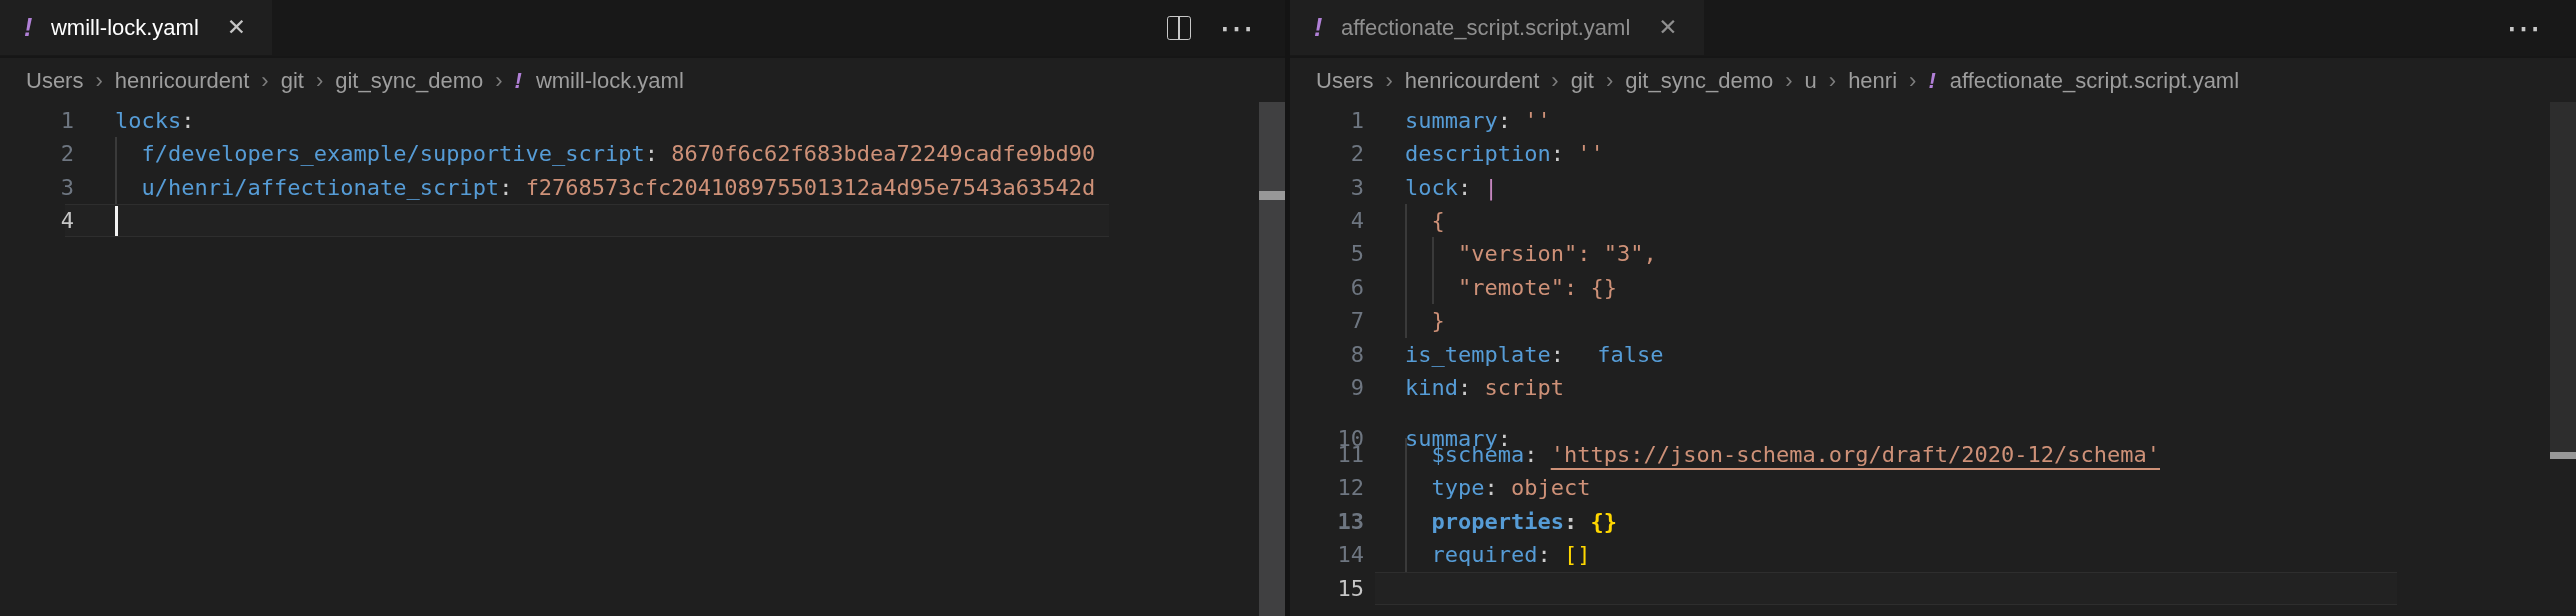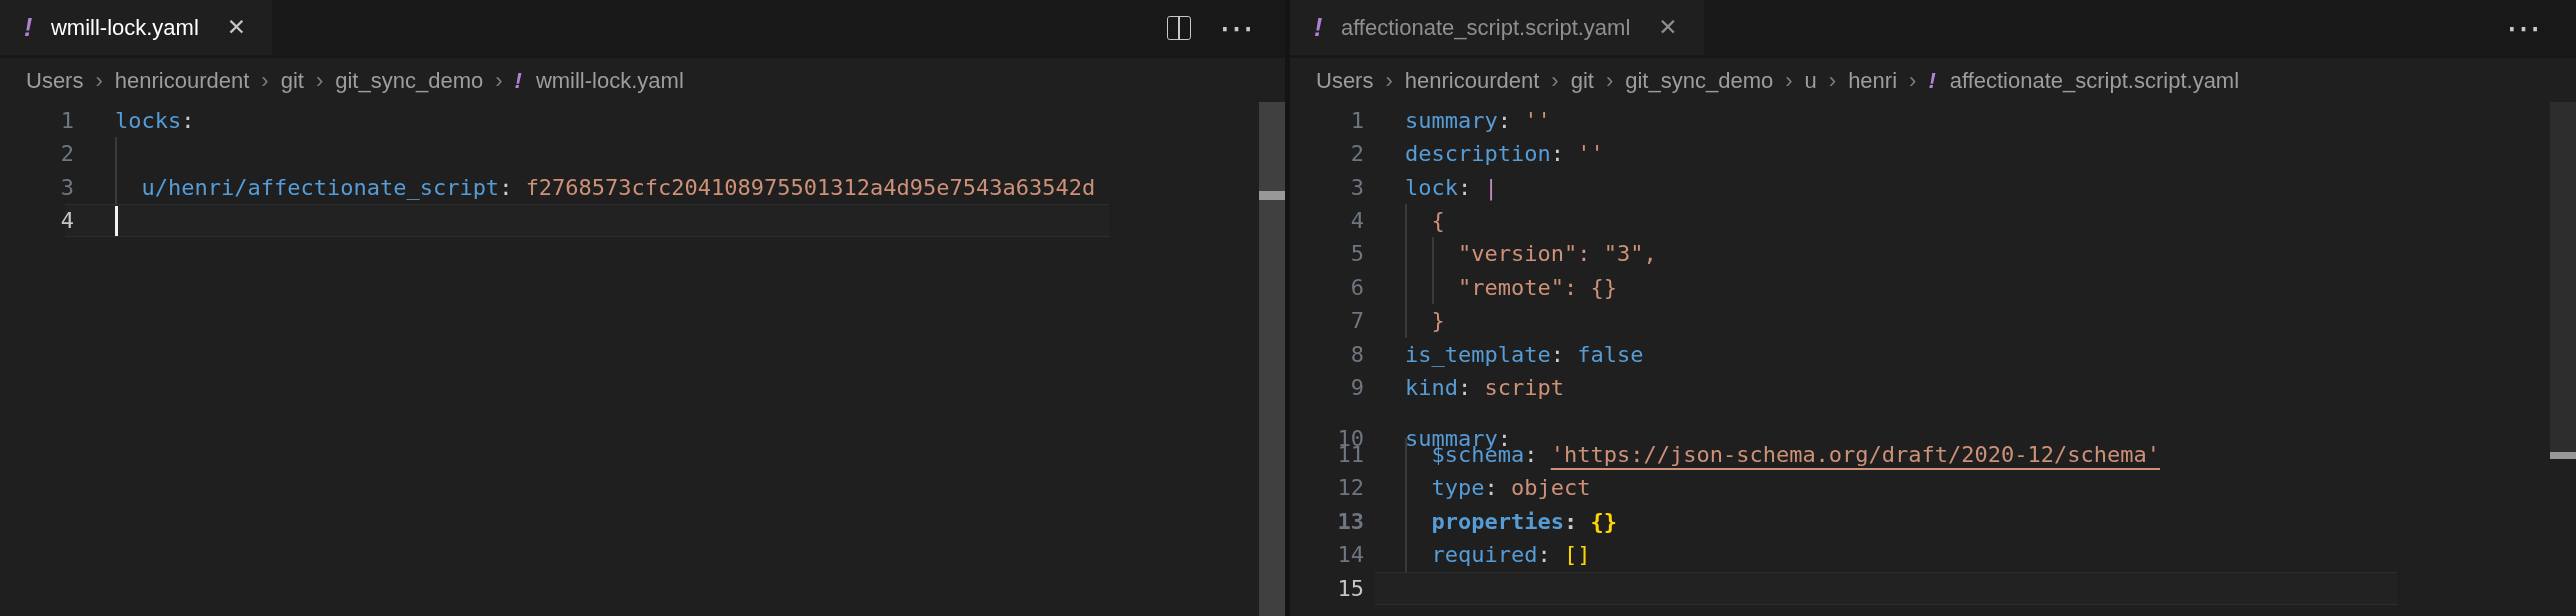--- a/index.html
+++ b/index.html
@@ -34,21 +34,21 @@
   .codearea{position:absolute;top:102px;left:0;bottom:0;overflow:hidden;
             font-family:"DejaVu Sans Mono",monospace;font-size:22px;}
   .cline{position:absolute;left:0;right:0;height:33px;line-height:33px;white-space:pre;}
   .num{position:absolute;left:0;top:0;width:74px;text-align:right;color:var(--lineNum,#6e7681);}
   .num.active{color:#c6c6c6;}
   .content{position:absolute;left:115px;top:0;}
   .tok-key{color:var(--key,#569cd6);}
   .tok-punct{color:#cccccc;}
   .tok-plain{color:#cccccc;}
   .tok-str{color:var(--str,#ce9178);}
-  .tok-kw{color:var(--kw,#569cd6);}
+  .tok-kw{color:var(--kw,#569cd6);margin-left:20px;}
   .tok-pipe{color:var(--pipe,#c586c0);}
   .tok-bracket{color:var(--bracket,#ffd700);}
   .tok-link{color:var(--str,#ce9178);text-decoration:underline;text-underline-offset:5.6px;text-decoration-thickness:1.9px;}
   .hl{position:absolute;box-sizing:border-box;height:33px;background:#222222;
       border-top:1.9px solid #2e2e2e;border-bottom:1.9px solid #2e2e2e;}
   .guide{position:absolute;width:1.9px;background:#3a3a3a;}
   .cursor{position:absolute;width:2.8px;height:30px;background:#f2f2f2;}
 
   
   .minimap{position:absolute;top:100px;overflow:hidden;z-index:3;cursor:pointer;}
@@ -89,21 +89,21 @@
         <span class="crumb-sep">›</span>
         <span class="crumb-file">
           <span class="crumb-file-icon">!</span>
           <span>wmill-lock.yaml</span>
         </span>
       </div>
     <div class="codearea" style="width:1109px;">
         <div class="hl" style="top: 102px; left: 65px; width: 1044px;"></div>
         <div class="guide" style="left: 115px; top: 35px; height: 67px;"></div>
         <div class="cline" style="top: 1.9px;"><div class="num">1</div><div class="content"><span class="tok-key">locks</span><span class="tok-punct">:</span></div></div>
-        <div class="cline" style="top: 35px;"><div class="num">2</div></div>
+        <div class="cline" style="top: 35px;"><div class="num">2</div><div class="content"><span class="tok-plain">  </span><span class="tok-key">f/developers_example/supportive_script</span><span class="tok-punct">:</span><span class="tok-plain"> </span><span class="tok-str">8670f6c62f683bdea72249cadfe9bd90</span></div></div>
         <div class="cline" style="top: 69px;"><div class="num">3</div><div class="content"><span class="tok-plain">  </span><span class="tok-key">u/henri/affectionate_script</span><span class="tok-punct">:</span><span class="tok-plain"> </span><span class="tok-str">f2768573cfc204108975501312a4d95e7543a63542d</span></div></div>
         <div class="cline" style="top: 102px;"><div class="num active">4</div><div class="content"></div></div>
         <div class="cursor" style="left: 115px; top: 104px;"></div>
       </div>
     <div class="minimap" style="left:1114px;width:172px;"></div>
     <div class="scroll solid" style="left:1259px;">
       <span class="marker" style="top:89px;height:9.3px;"></span>
     </div>
   </section>
 

